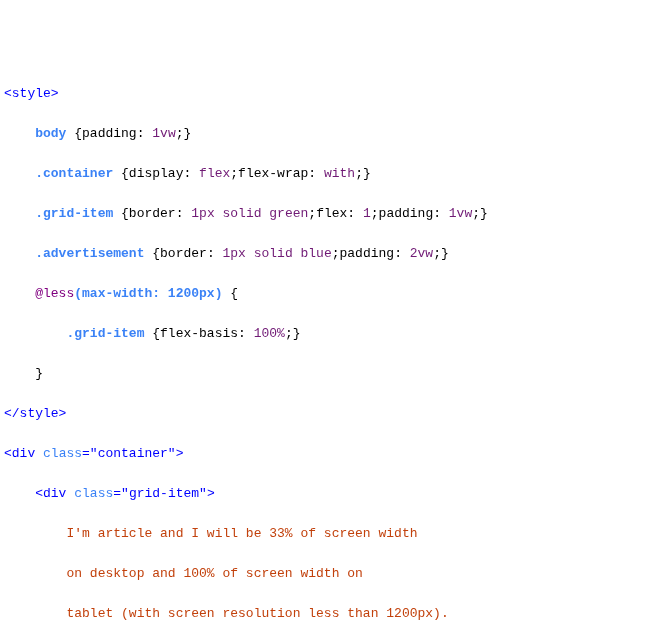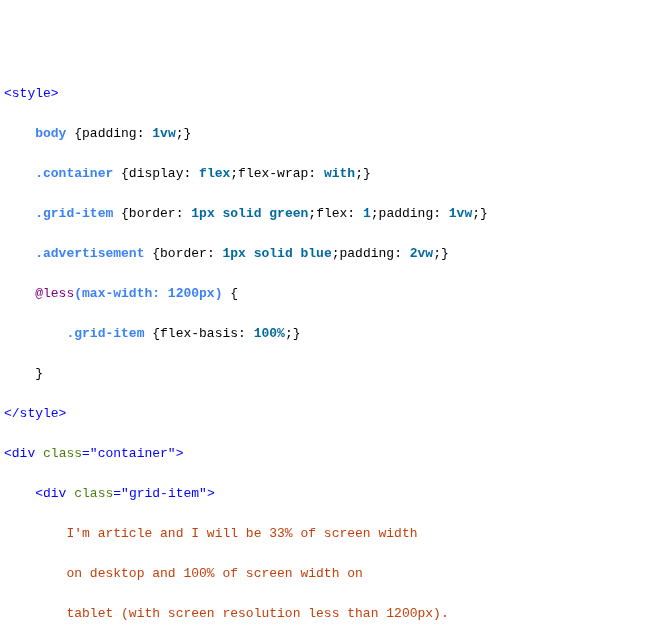--- a/index.html
+++ b/index.html
@@ -7,24 +7,24 @@
     padding: 4px;
     background: #ffffff;
     font-family: Consolas, "Courier New", monospace;
     font-size: 13px;
     line-height: 20px;
     color: #000000;
     white-space: pre;
   }
   .line { display: block; }
   .tag   { color: #0000ff; margin-top: 26px; } 
-  .attr  { color: #4d7c0f; } 
+  .attr  { color: #3b82f6; } 
   .aval  { color: #0000ff; } 
   .prop  { color: #000000; }
-  .pval  { color: #0369a1; font-weight: bold; }
+  .pval  { color: #701a75; }
   .sel   { color: #3b82f6; font-weight: bold; } 
   .kw    { color: #800080; } 
   .punct { color: #000000; }
   .txt   { color: #c2410c; }
 </style>
 </head>
 <body>
 
 
 

